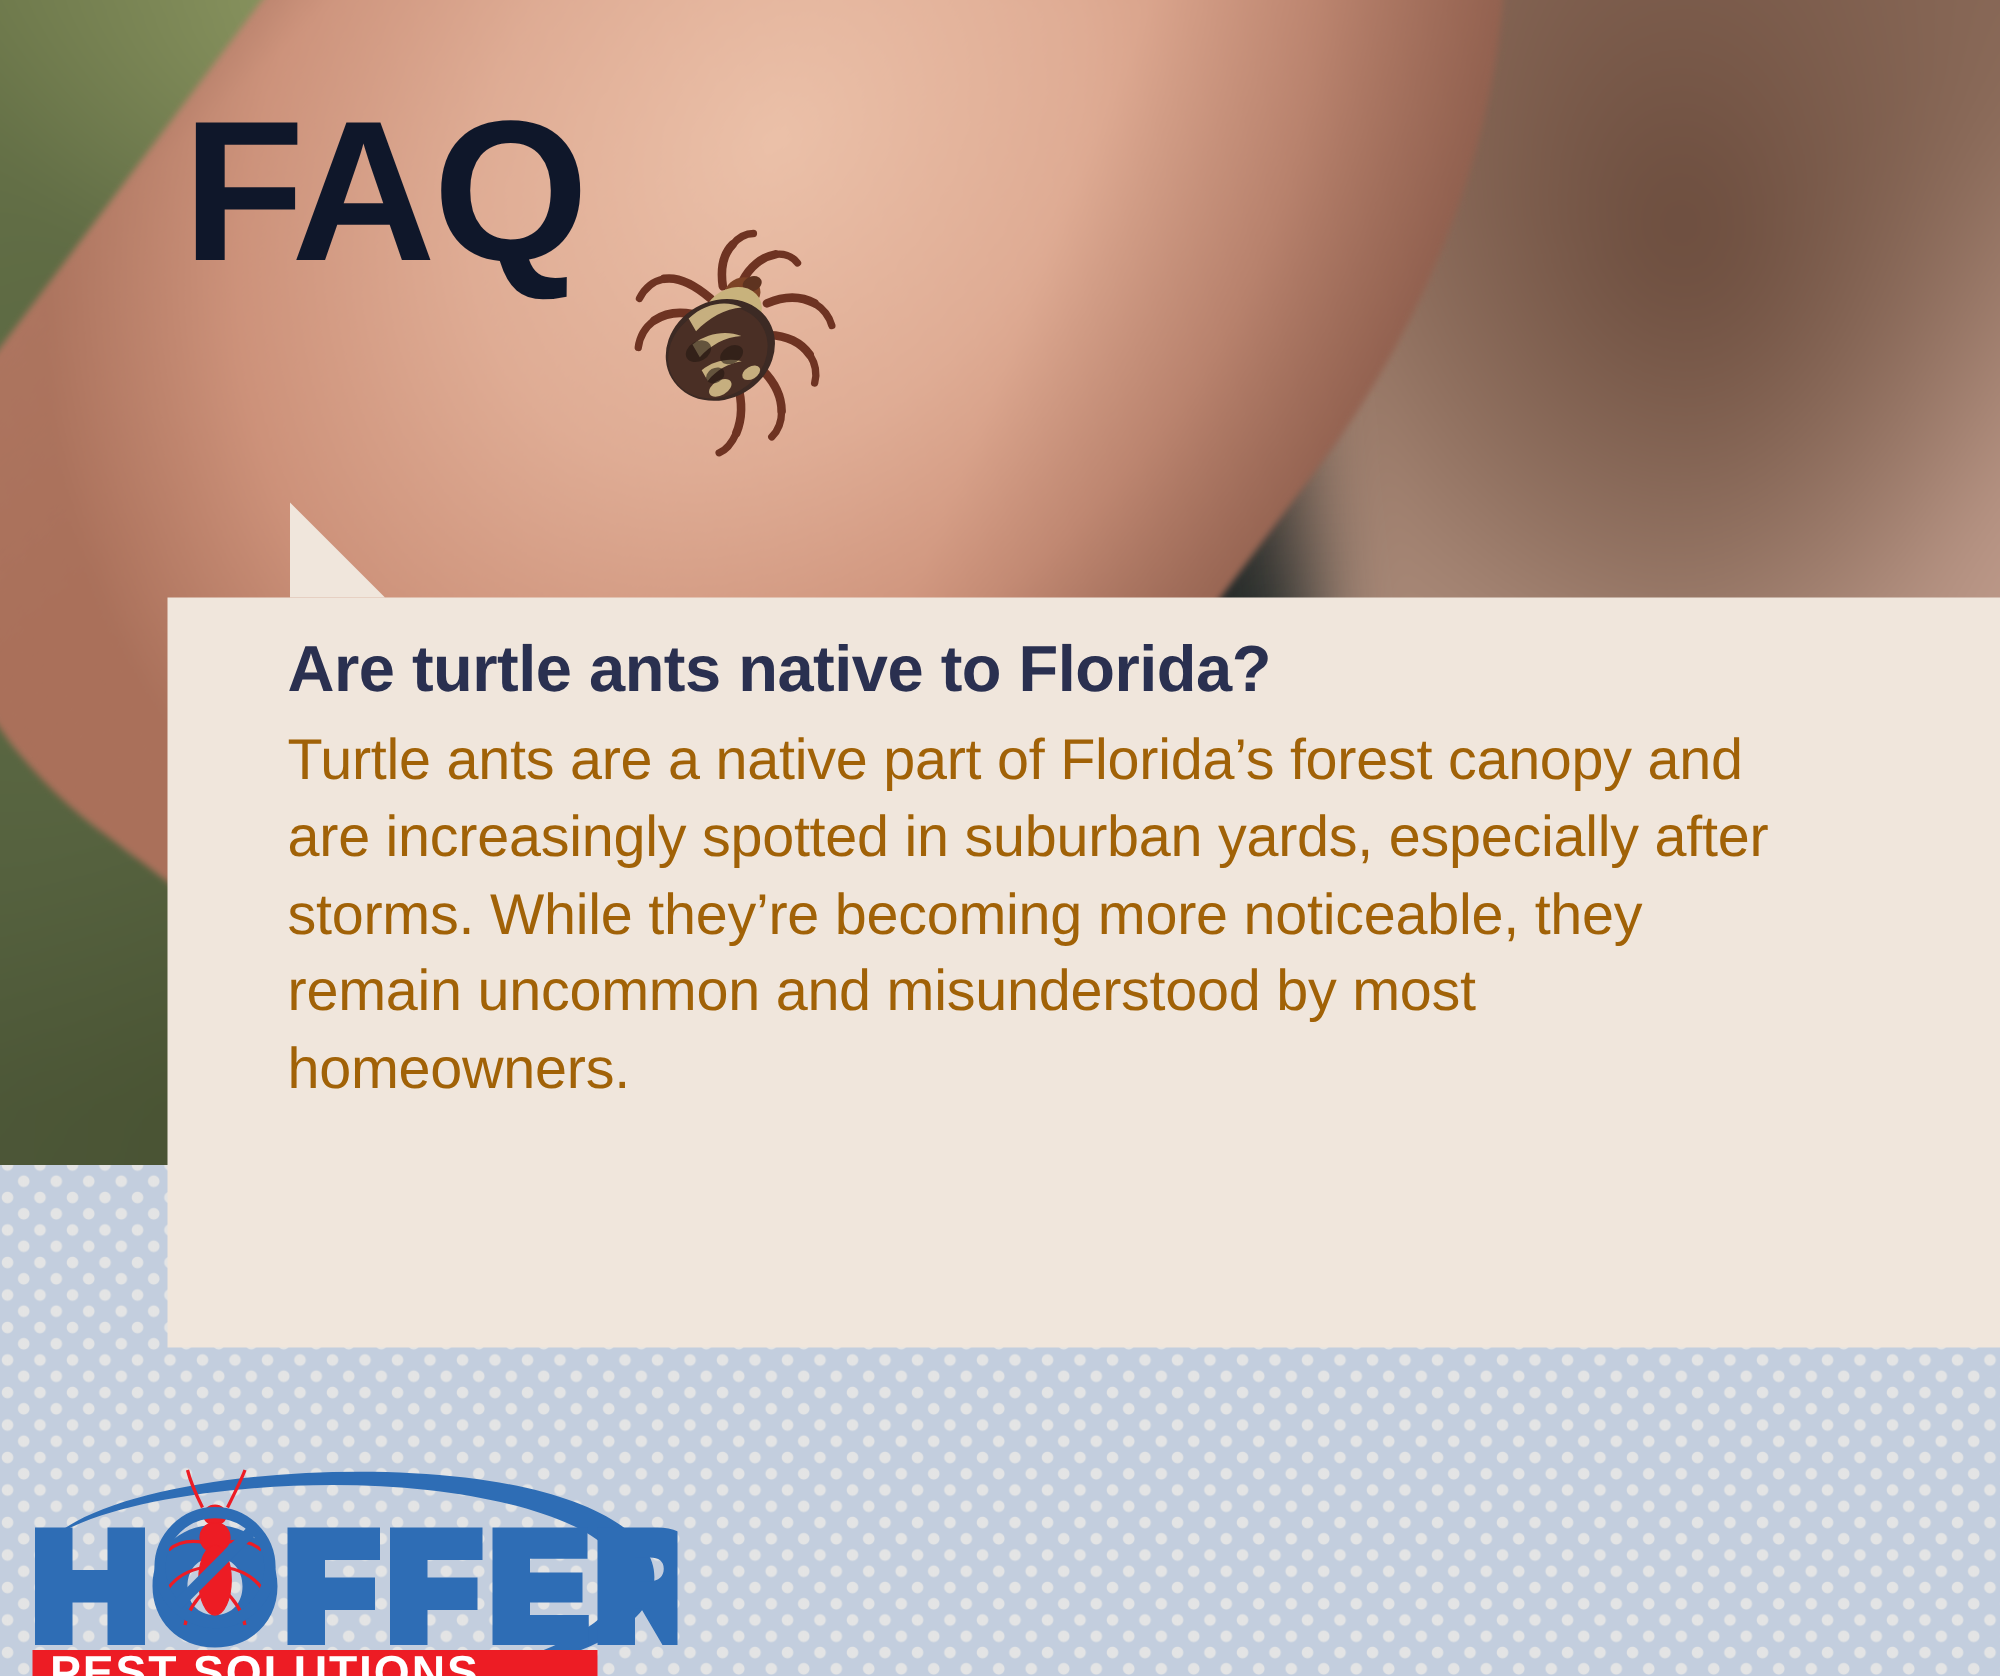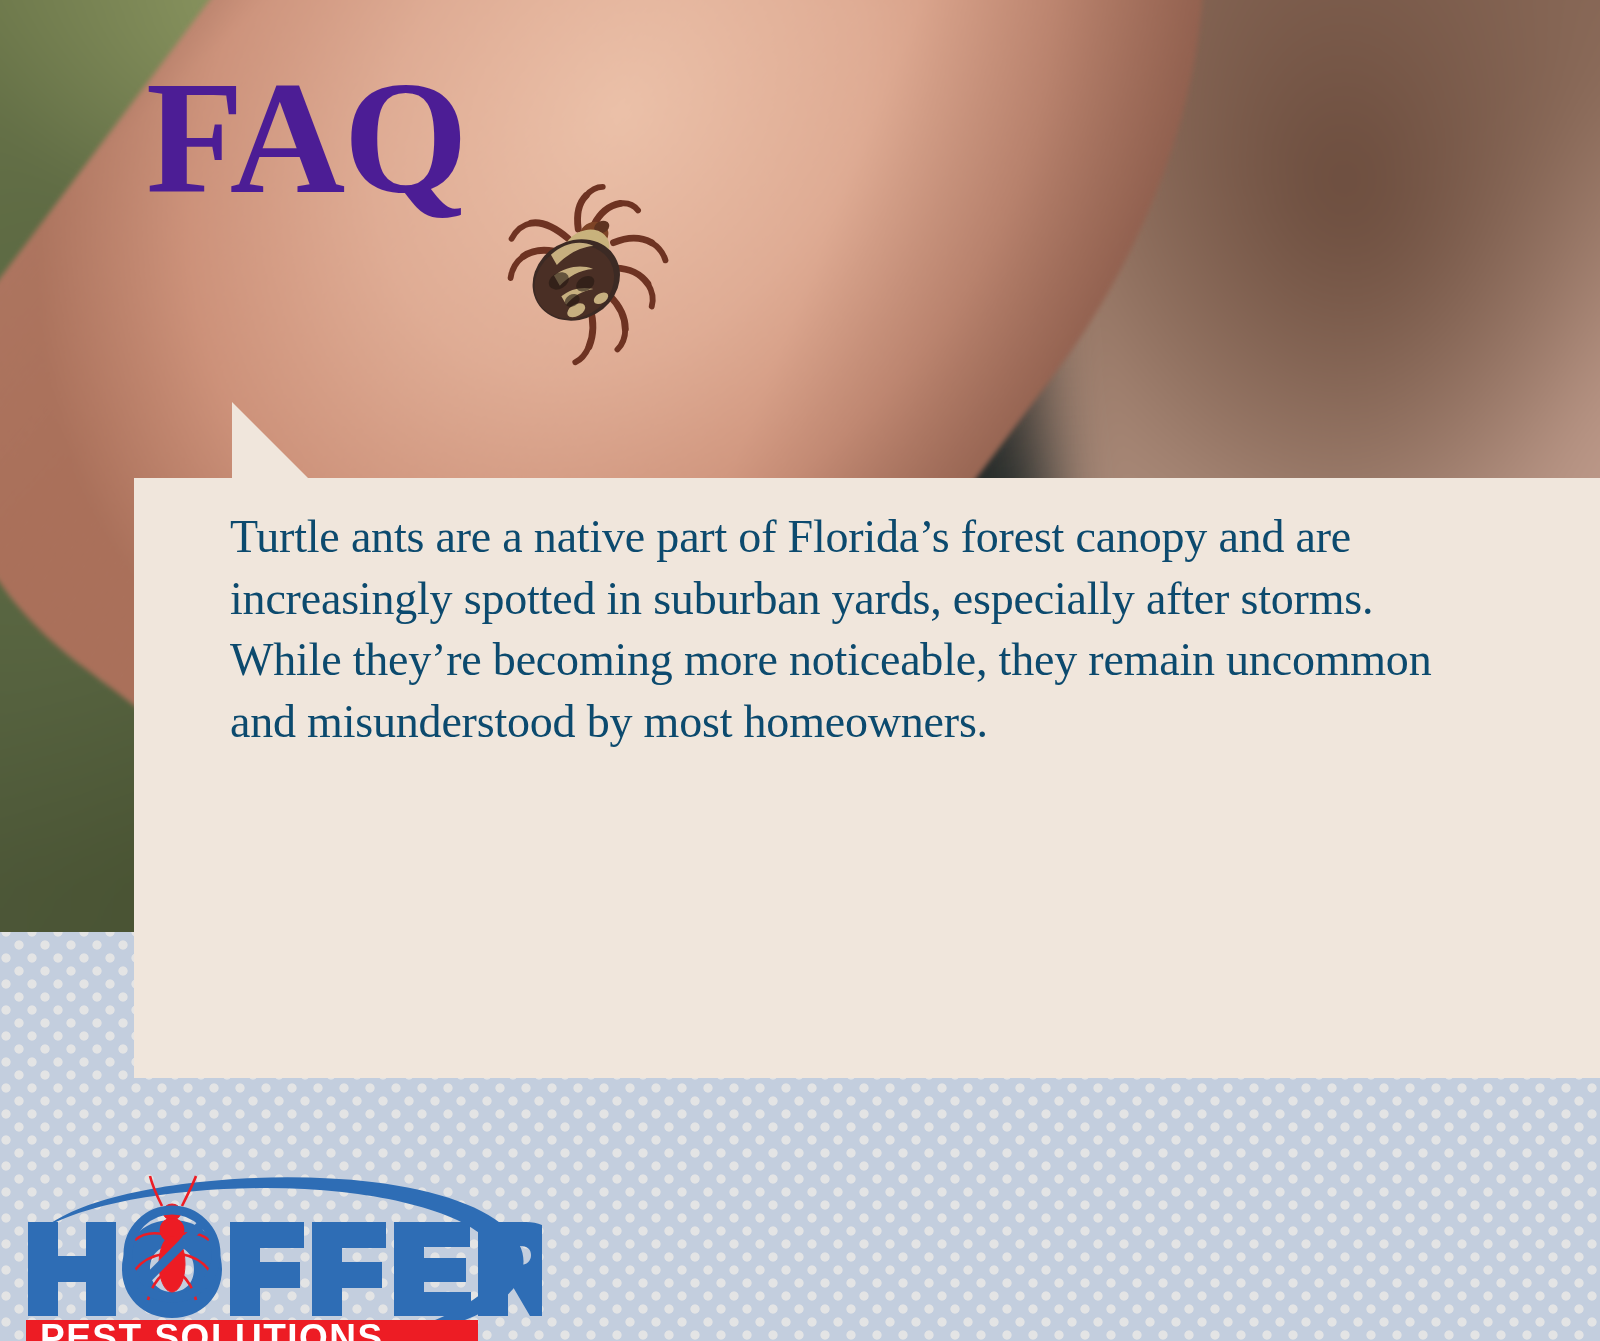--- a/index.html
+++ b/index.html
@@ -140,27 +140,27 @@
     top: 178px;
     width: 196px;
     height: 196px;
   }
   .tick svg { display: block; width: 100%; height: 100%; }
 
   
   .faq-title {
     position: absolute;
     left: 146px;
-    top: 58px;
+    top: 73px;
     font-size: 160px;
     font-weight: 700;
     letter-spacing: -2px;
     line-height: 1;
-    color: #4c1d95;
-    font-family: Liberation Serif, serif;
+    color: #0f172a;
+    font-family: Liberation Sans, sans-serif;
   }
 
   
   .card {
     position: absolute;
     left: 134px;
     top: 478px;
     width: 1466px;
     height: 600px;
     background: #f0e6dc;
@@ -188,24 +188,24 @@
     line-height: 1.18;
     color: #2a3050;
     letter-spacing: -0.4px;
     margin: 0 0 10px 0;
     font-family: "Liberation Sans", sans-serif;
   }
   .card-answer {
     font-size: 46px;
     font-weight: 400;
     line-height: 1.34;
-    color: #0c4a6e;
+    color: #a16207;
     margin: 0;
     letter-spacing: -0.2px;
-    font-family: Liberation Serif, serif;
+    font-family: Liberation Sans, sans-serif;
   }
 
   
   .logo {
     position: absolute;
     left: 22px;
     top: 1160px;
     width: 520px;
     height: 200px;
   }
@@ -273,20 +273,21 @@
       </svg>
     </div>
   </div>
 
   <div class="faq-title">FAQ</div>
 
   <div class="card-tail"></div>
 
   <div class="card">
     <div class="card-inner">
+      <h2 class="card-question">Are turtle ants native to Florida?</h2>
       <p class="card-answer">Turtle ants are a native part of Florida’s forest canopy and are increasingly spotted in suburban yards, especially after storms. While they’re becoming more noticeable, they remain uncommon and misunderstood by most homeowners.</p>
     </div>
   </div>
 
   <div class="logo">
     <svg viewBox="0 0 520 200" xmlns="http://www.w3.org/2000/svg">
 
       <g>
         <path d="M20 70 C70 26, 230 8, 350 22 C452 34, 512 70, 500 112 C490 150, 420 176, 330 184
                  C410 168, 470 140, 476 108 C482 70, 410 42, 320 32 C212 20, 72 36, 20 70 Z" fill="#2e6db5"></path>

